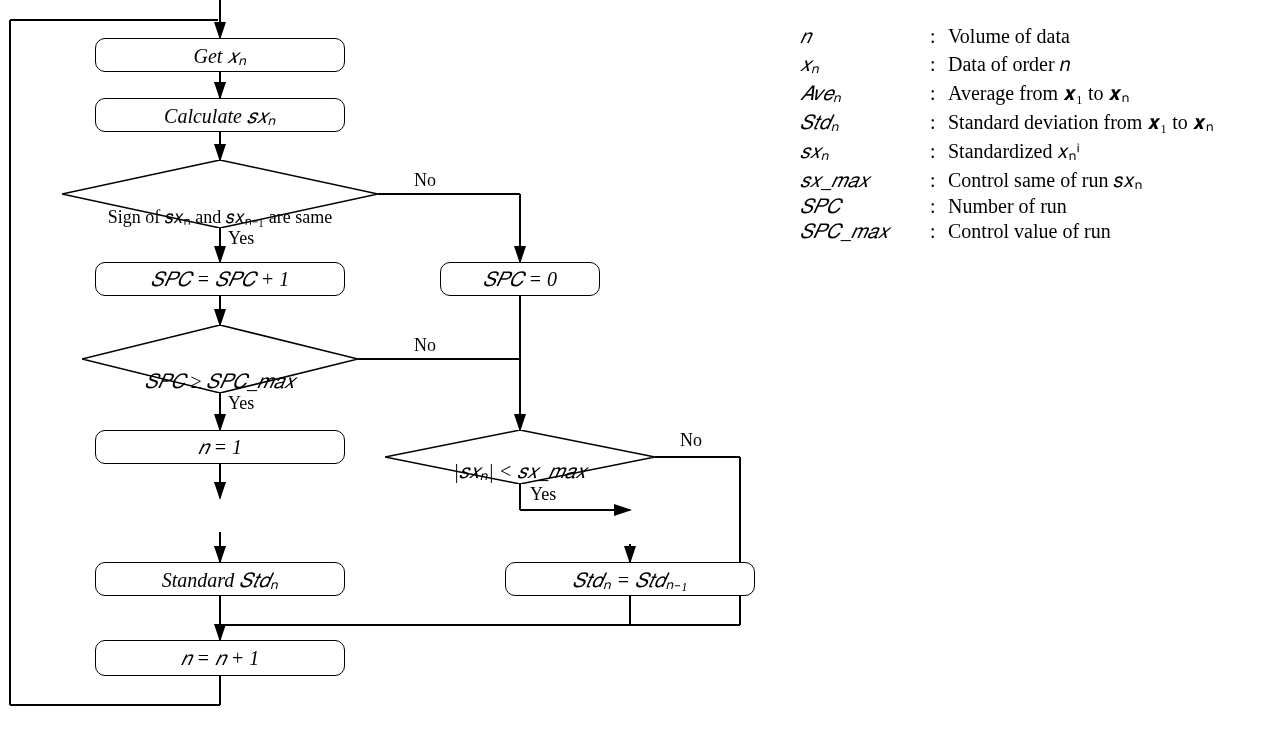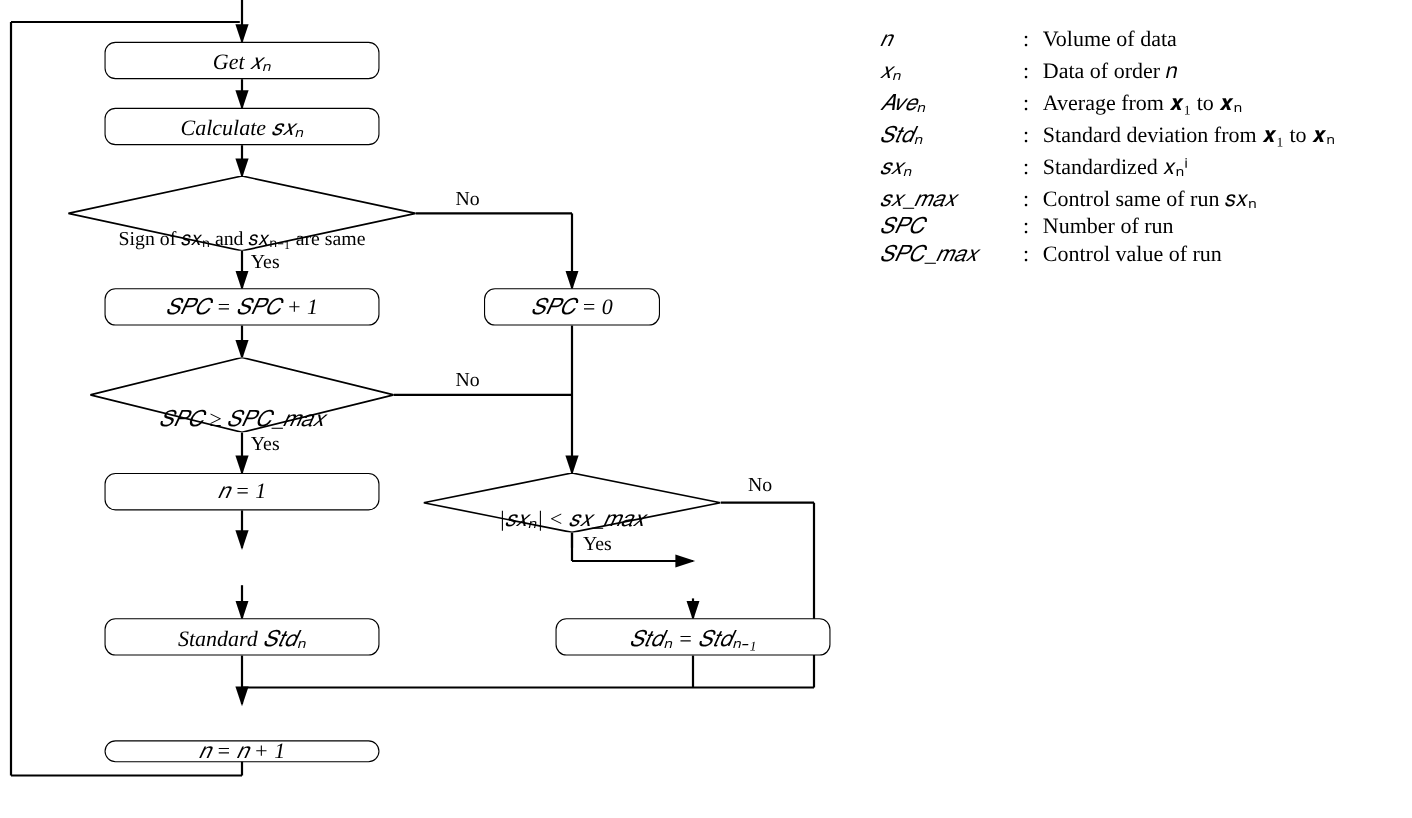--- a/index.html
+++ b/index.html
@@ -166,21 +166,21 @@
 </div>
 
 
 <div class="box" style="left:95px; top:562px; width:250px; height:34px;">
       <span>Standard 𝑆𝑡𝑑ₙ</span>
     </div>
 <div class="box" style="left:505px; top:562px; width:250px; height:34px;">
       <span>𝑆𝑡𝑑ₙ = 𝑆𝑡𝑑ₙ₋₁</span>
     </div>
 
-<div class="box" style="left:95px; top:640px; width:250px; height:20px;margin-top:33px;">
+<div class="box" style="left:95px; top:640px; width:250px; height:36px;">
       <span>𝑛 = 𝑛 + 1</span>
     </div>
 
 <div class="lbl" style="left:228px; top:228px;">Yes</div>
 <div class="lbl" style="left:414px; top:170px;">No</div>
 <div class="lbl" style="left:228px; top:393px;">Yes</div>
 <div class="lbl" style="left:414px; top:335px;">No</div>
 <div class="lbl" style="left:530px; top:484px;">Yes</div>
 <div class="lbl" style="left:680px; top:430px;">No</div>
 

